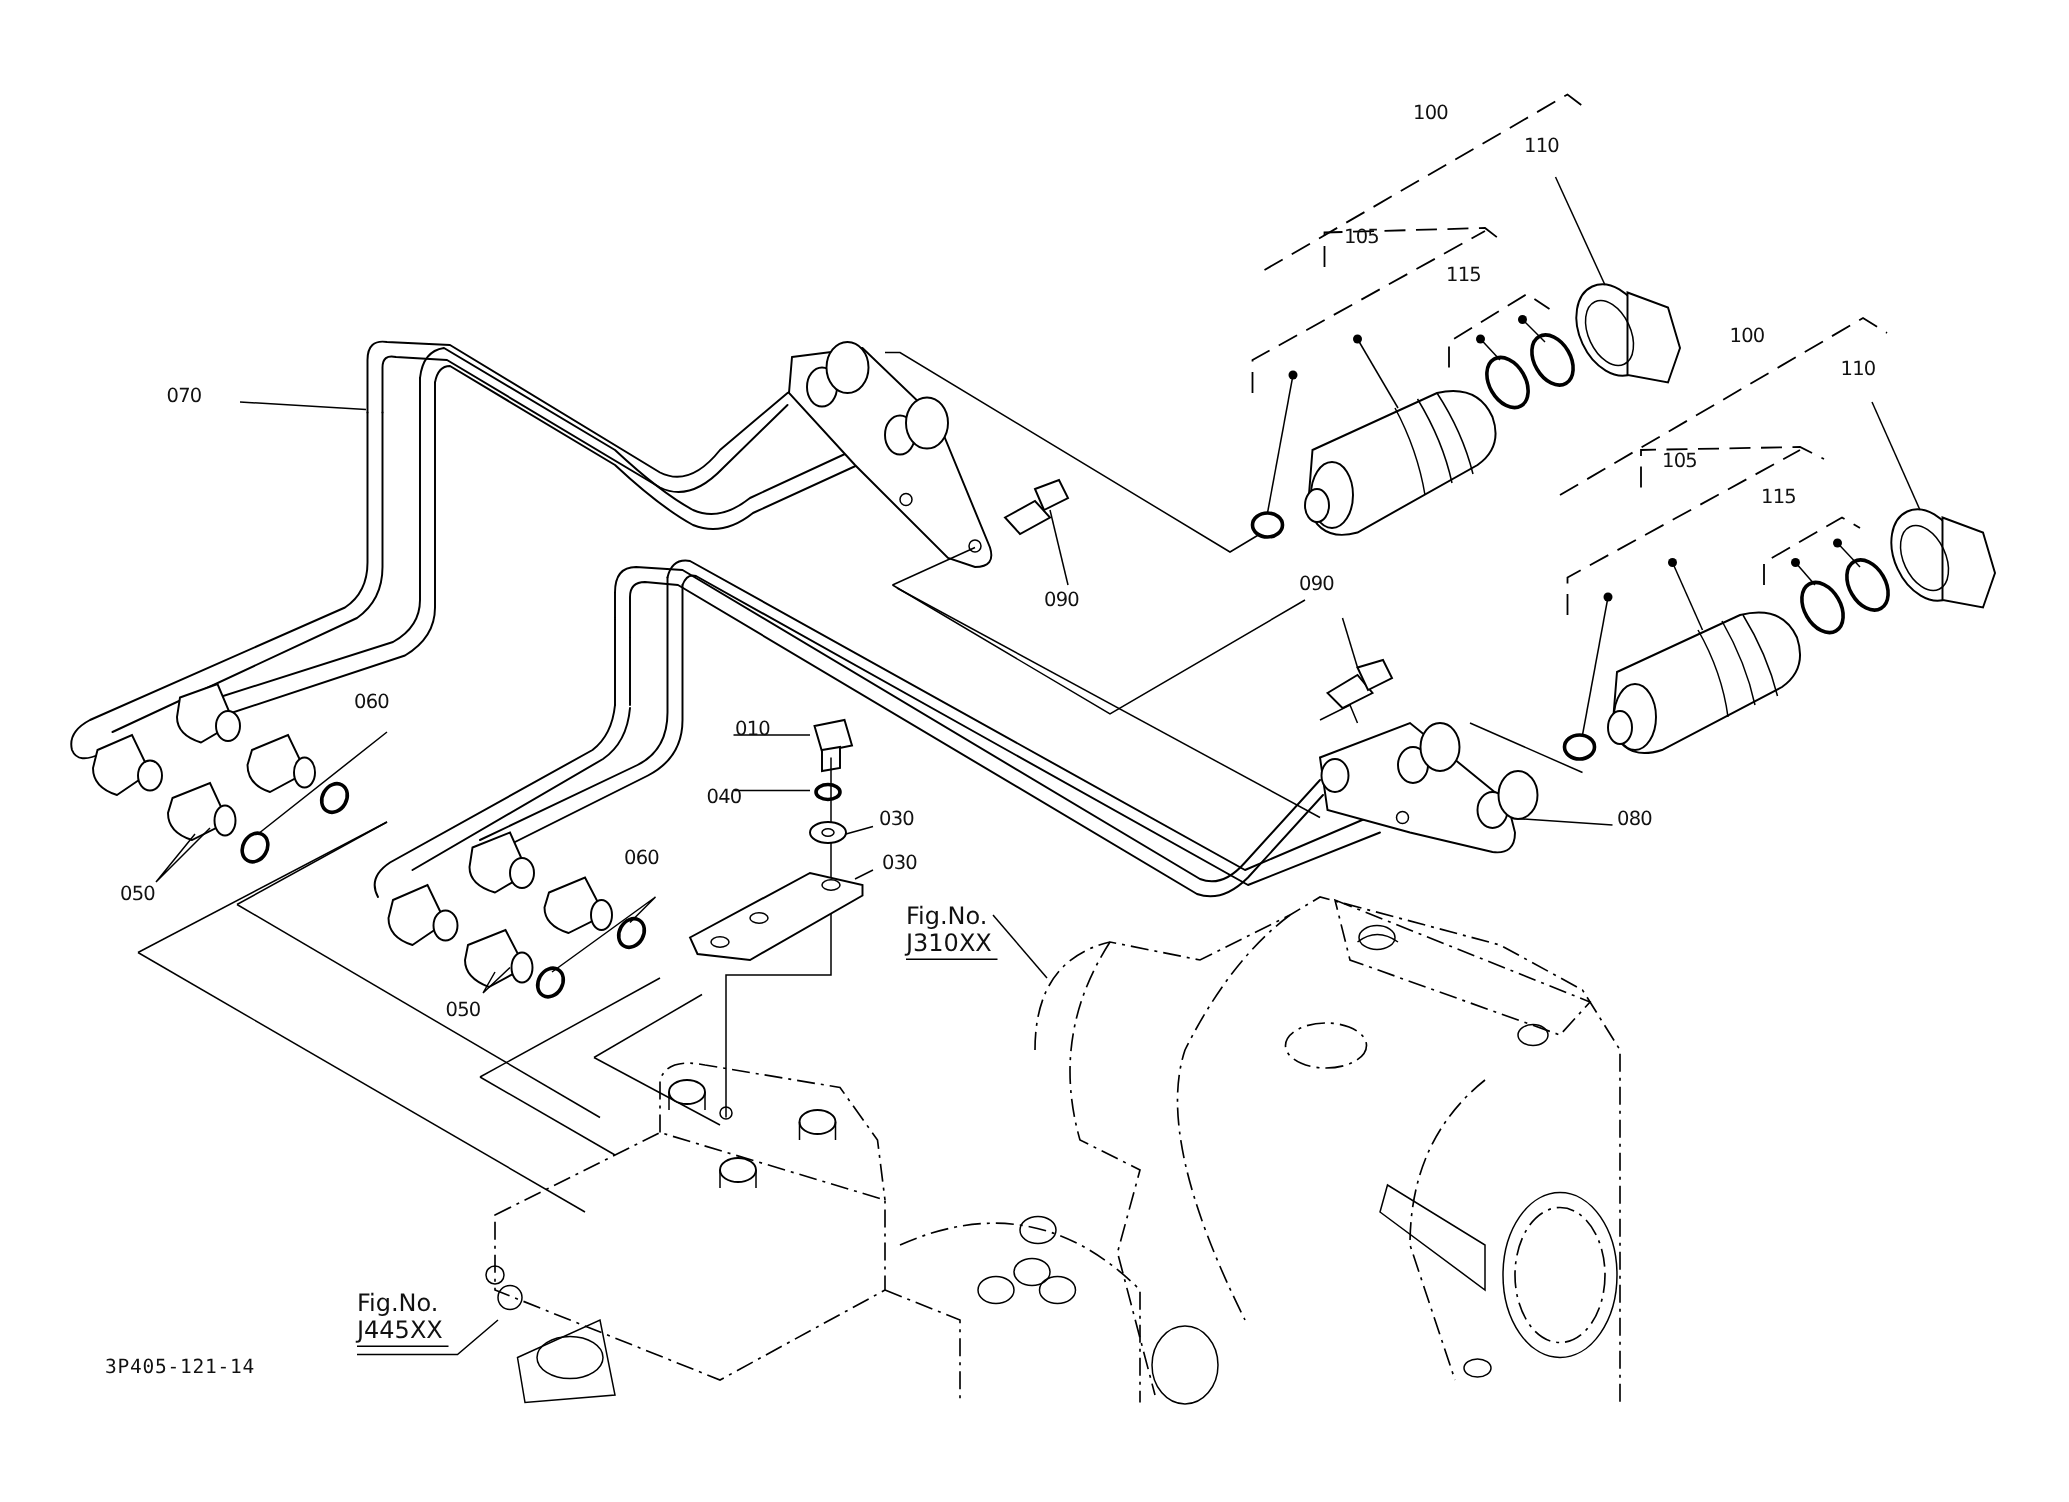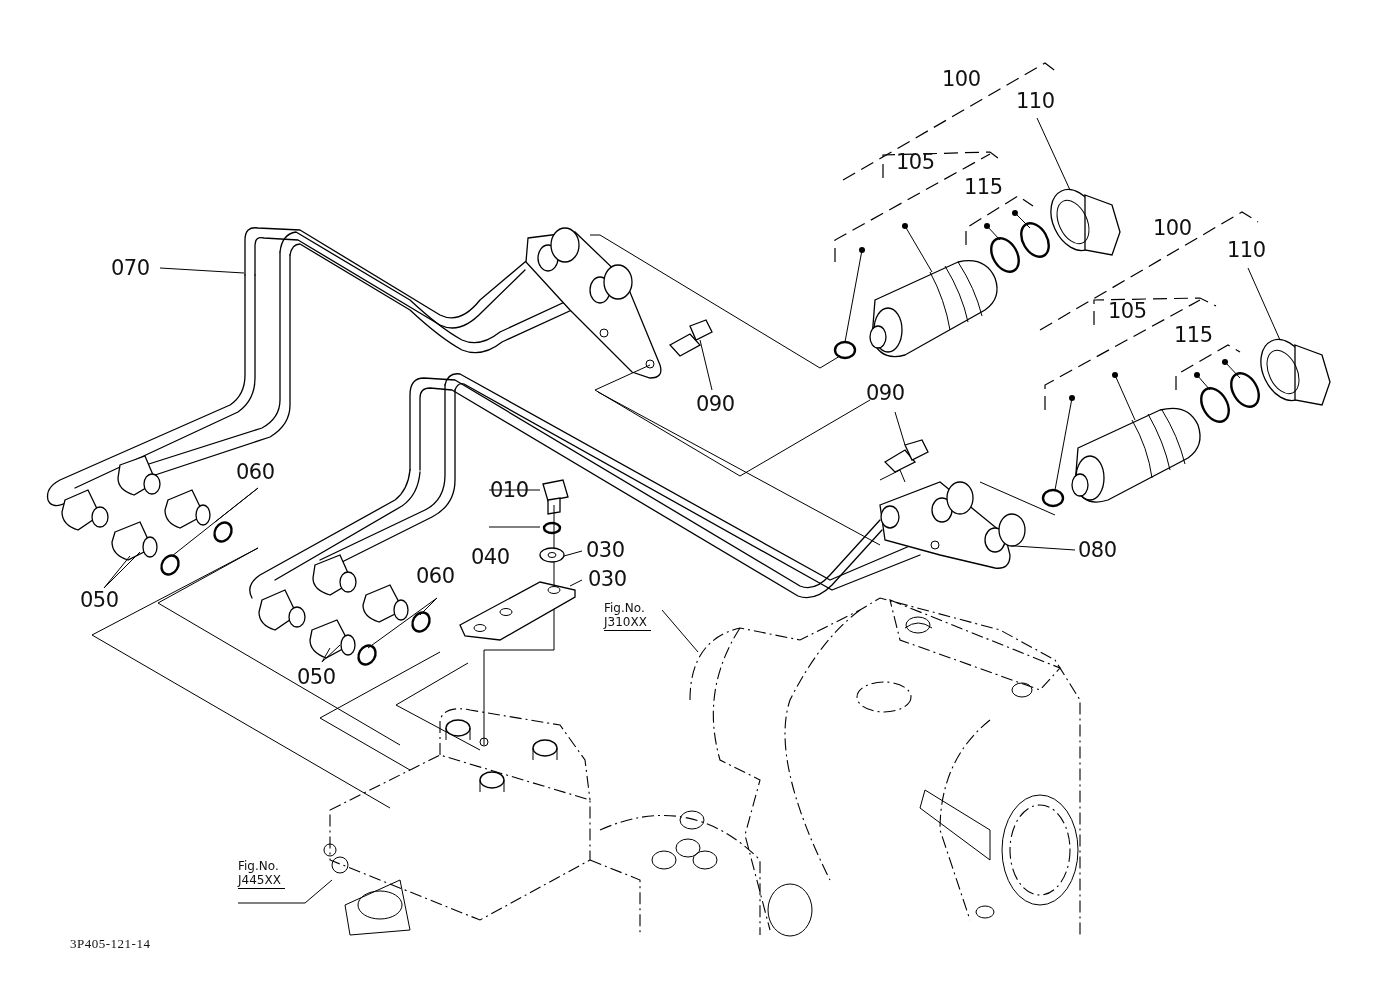--- a/index.html
+++ b/index.html
@@ -5,22 +5,22 @@
   html, body { margin:0; padding:0; background:#ffffff; }
   body { width:1379px; height:1001px; overflow:hidden; position:relative; font-family:"DejaVu Sans", sans-serif; }
   #diagram { position:absolute; left:0; top:0; width:1379px; height:1001px; }
   .ln { fill:none; stroke:#000; stroke-width:1.3; stroke-linecap:round; stroke-linejoin:round; }
   .thin { fill:none; stroke:#000; stroke-width:1; }
   .dash { fill:none; stroke:#000; stroke-width:1.2; stroke-dasharray:14 7; }
   .dashd { fill:none; stroke:#000; stroke-width:1.1; stroke-dasharray:12 4 2 4; }
   .ring { fill:none; stroke:#000; stroke-width:2.4; }
   .solid { fill:#fff; stroke:#000; stroke-width:1.3; }
   .dot { fill:#000; }
-  .lbl { position:absolute; font-family:"DejaVu Sans", sans-serif; font-size:21px; color:#111; line-height:1; white-space:nowrap; letter-spacing:-0.5px; }
-  .fig { position:absolute; font-family:"DejaVu Sans", sans-serif; font-size:12px; color:#111; line-height:1.15; white-space:nowrap; }
+  .lbl { position:absolute; font-family:"DejaVu Sans", sans-serif; font-size:13px; color:#111; line-height:1; white-space:nowrap; letter-spacing:-0.5px; }
+  .fig { position:absolute; font-family:"DejaVu Sans", sans-serif; font-size:16px; color:#111; line-height:1.15; white-space:nowrap; }
   .fig .ul { border-bottom:1.2px solid #000; display:inline-block; padding-right:4px; }
   .code { position:absolute; font-family:"DejaVu Sans Mono", monospace; font-size:13px; color:#111; letter-spacing:0.5px; }
 </style>
 </head>
 <body>
 
 <svg id="diagram" viewBox="0 0 1379 1001" xmlns="http://www.w3.org/2000/svg">
 
   <g>
 
@@ -254,27 +254,27 @@
 <div class="lbl" style="left:1108px;top:301px;">105</div>
 <div class="lbl" style="left:1174px;top:325px;">115</div>
 <div class="lbl" style="left:111px;top:258px;">070</div>
 <div class="lbl" style="left:696px;top:394px;">090</div>
 <div class="lbl" style="left:866px;top:383px;">090</div>
 <div class="lbl" style="left:236px;top:462px;">060</div>
 <div class="lbl" style="left:80px;top:590px;">050</div>
 <div class="lbl" style="left:416px;top:566px;">060</div>
 <div class="lbl" style="left:297px;top:667px;">050</div>
 <div class="lbl" style="left:490px;top:480px;">010</div>
-<div class="lbl" style="left:471px;top:547px;">040</div>
+<div class="lbl" style="left:471px;top:525px;">040</div>
 <div class="lbl" style="left:586px;top:540px;">030</div>
 <div class="lbl" style="left:588px;top:569px;">030</div>
 <div class="lbl" style="left:1078px;top:540px;">080</div>
 
 <div class="fig" style="left:604px;top:602px;">
   <div>Fig.No.</div>
   <div class="ul">J310XX</div>
 </div>
 <div class="fig" style="left:238px;top:860px;">
   <div>Fig.No.</div>
   <div class="ul">J445XX</div>
 </div>
 
-<div class="code" style="left:70px;top:936px;font-family:Liberation Serif, serif;">3P405-121-14</div>
+<div class="code" style="left:70px;top:904px;">3P405-121-14</div>
 
 </body></html>

